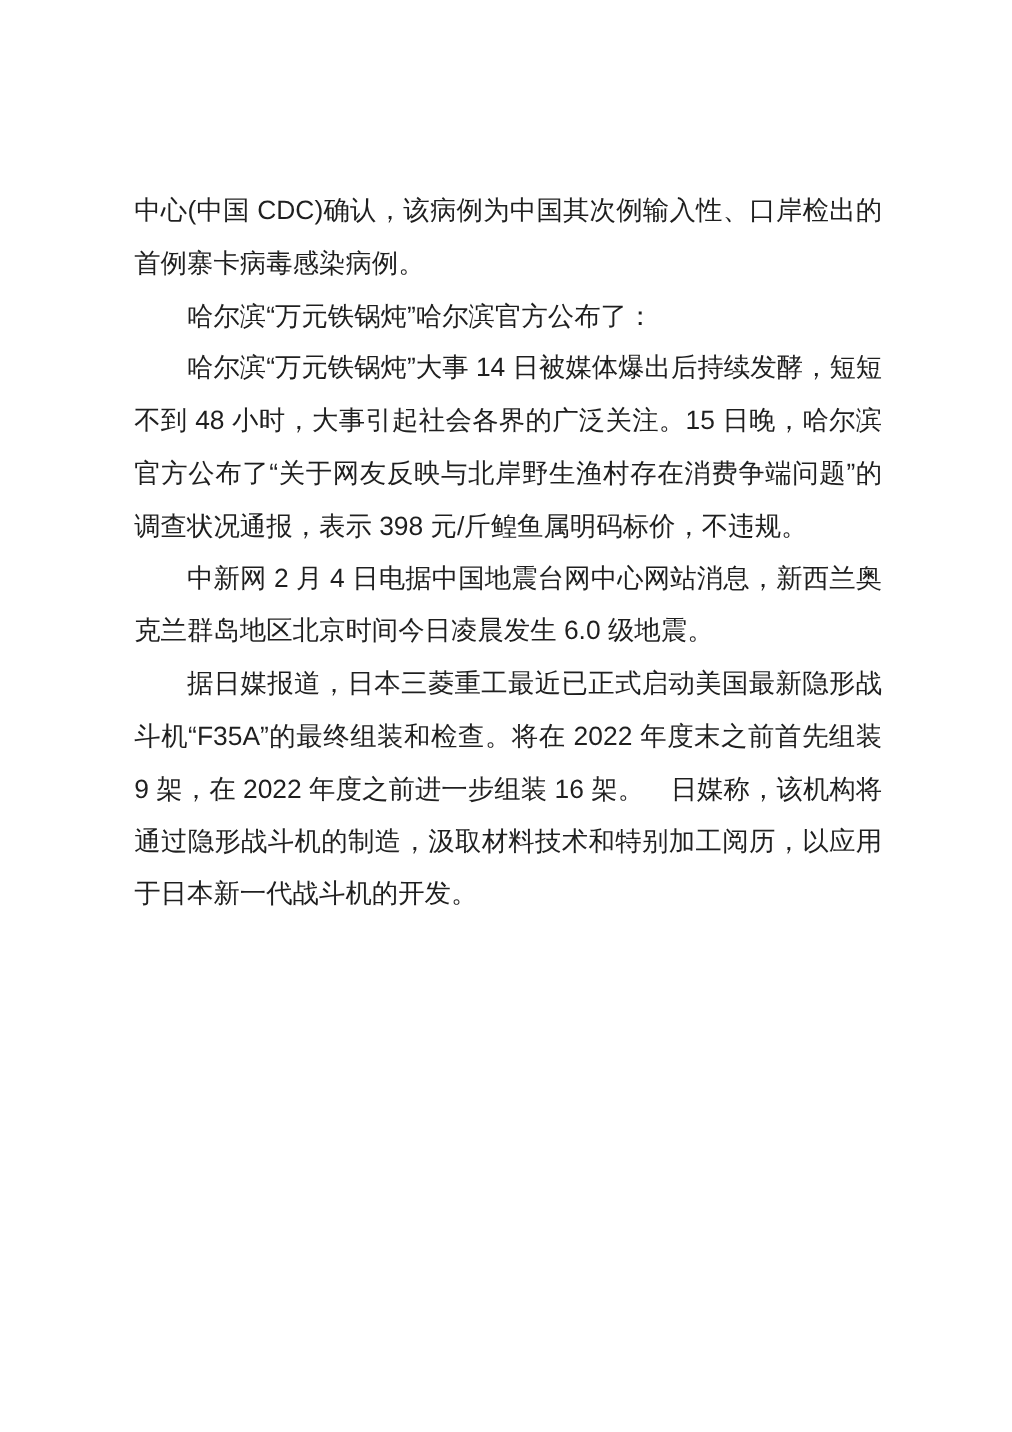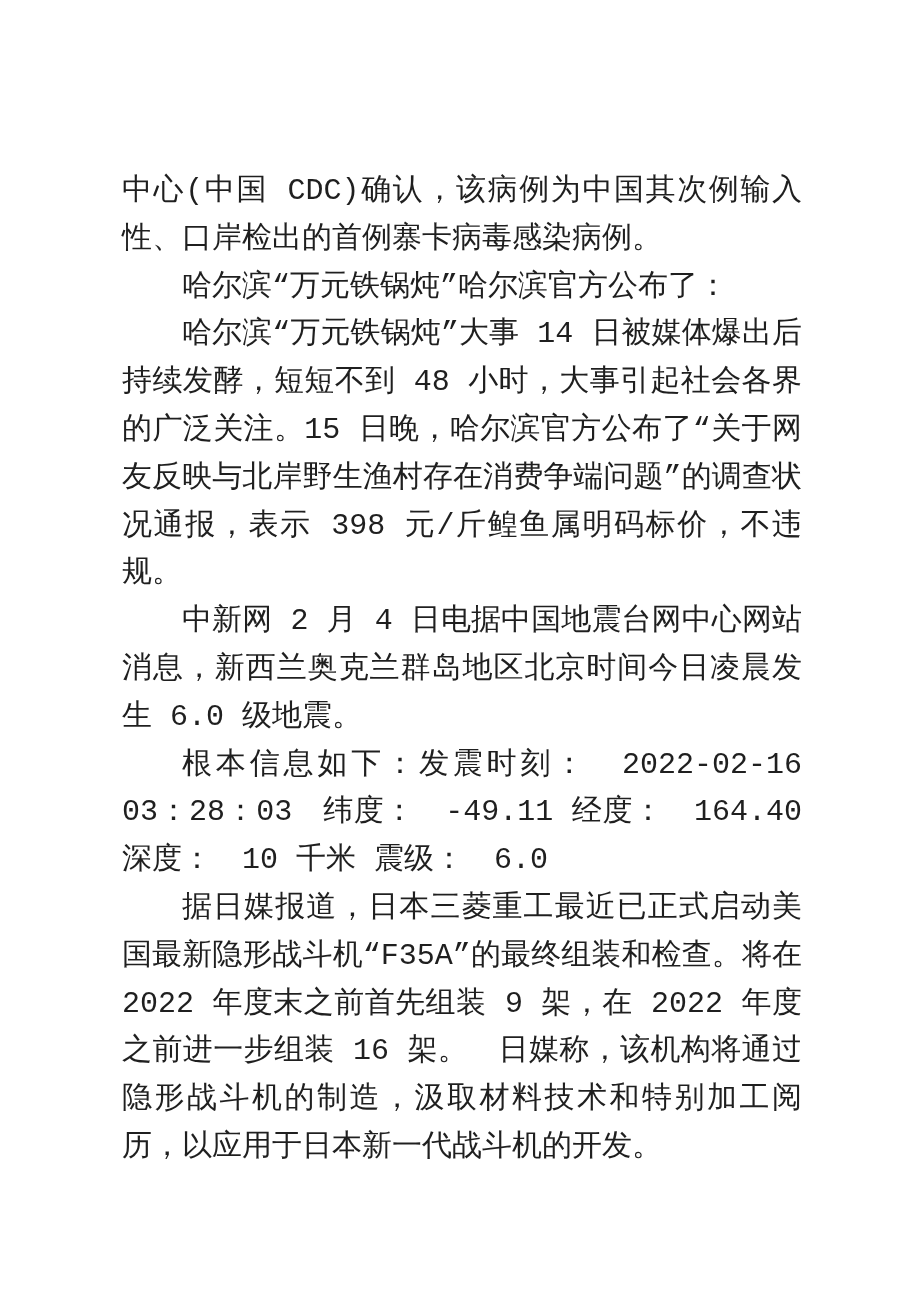--- a/index.html
+++ b/index.html
@@ -18,37 +18,36 @@
     height: 1302px;
     padding: 168px 118px 40px 122px;
     background: #ffffff;
   }
   .text-block {
     width: 100%;
   }
   .para {
     margin: 0;
     padding: 0;
-    font-family: Liberation Mono, monospace;
-    font-size: 30px;
+    font-family: Liberation Sans, sans-serif;
+    font-size: 24px;
     line-height: 47.8px;
     color: #1f1f1f;
     text-align: justify;
     text-justify: inter-ideograph;
     word-break: break-word;
   }
   .para.indent {
     text-indent: 2em;
   }
 </style>
 </head>
 <body>
 
 <div class="page">
   <div class="text-block" id="paragraphs">
       <p class="para">中心(中国 CDC)确认，该病例为中国其次例输入性、口岸检出的首例寨卡病毒感染病例。</p>
       <p class="para indent">哈尔滨“万元铁锅炖”哈尔滨官方公布了：</p>
       <p class="para indent">哈尔滨“万元铁锅炖”大事 14 日被媒体爆出后持续发酵，短短不到 48 小时，大事引起社会各界的广泛关注。15 日晚，哈尔滨官方公布了“关于网友反映与北岸野生渔村存在消费争端问题”的调查状况通报，表示 398 元/斤鳇鱼属明码标价，不违规。</p>
       <p class="para indent">中新网 2 月 4 日电据中国地震台网中心网站消息，新西兰奥克兰群岛地区北京时间今日凌晨发生 6.0 级地震。</p>
-      <p class="para indent">根本信息如下：发震时刻：　2022-02-16　03：28：03　纬度：　-49.11 经度：　164.40 深度：　10 千米 震级：　6.0</p>
       <p class="para indent">据日媒报道，日本三菱重工最近已正式启动美国最新隐形战斗机“F35A”的最终组装和检查。将在 2022 年度末之前首先组装 9 架，在 2022 年度之前进一步组装 16 架。　日媒称，该机构将通过隐形战斗机的制造，汲取材料技术和特别加工阅历，以应用于日本新一代战斗机的开发。</p>
     </div>
 </div>
 
 </body></html>

